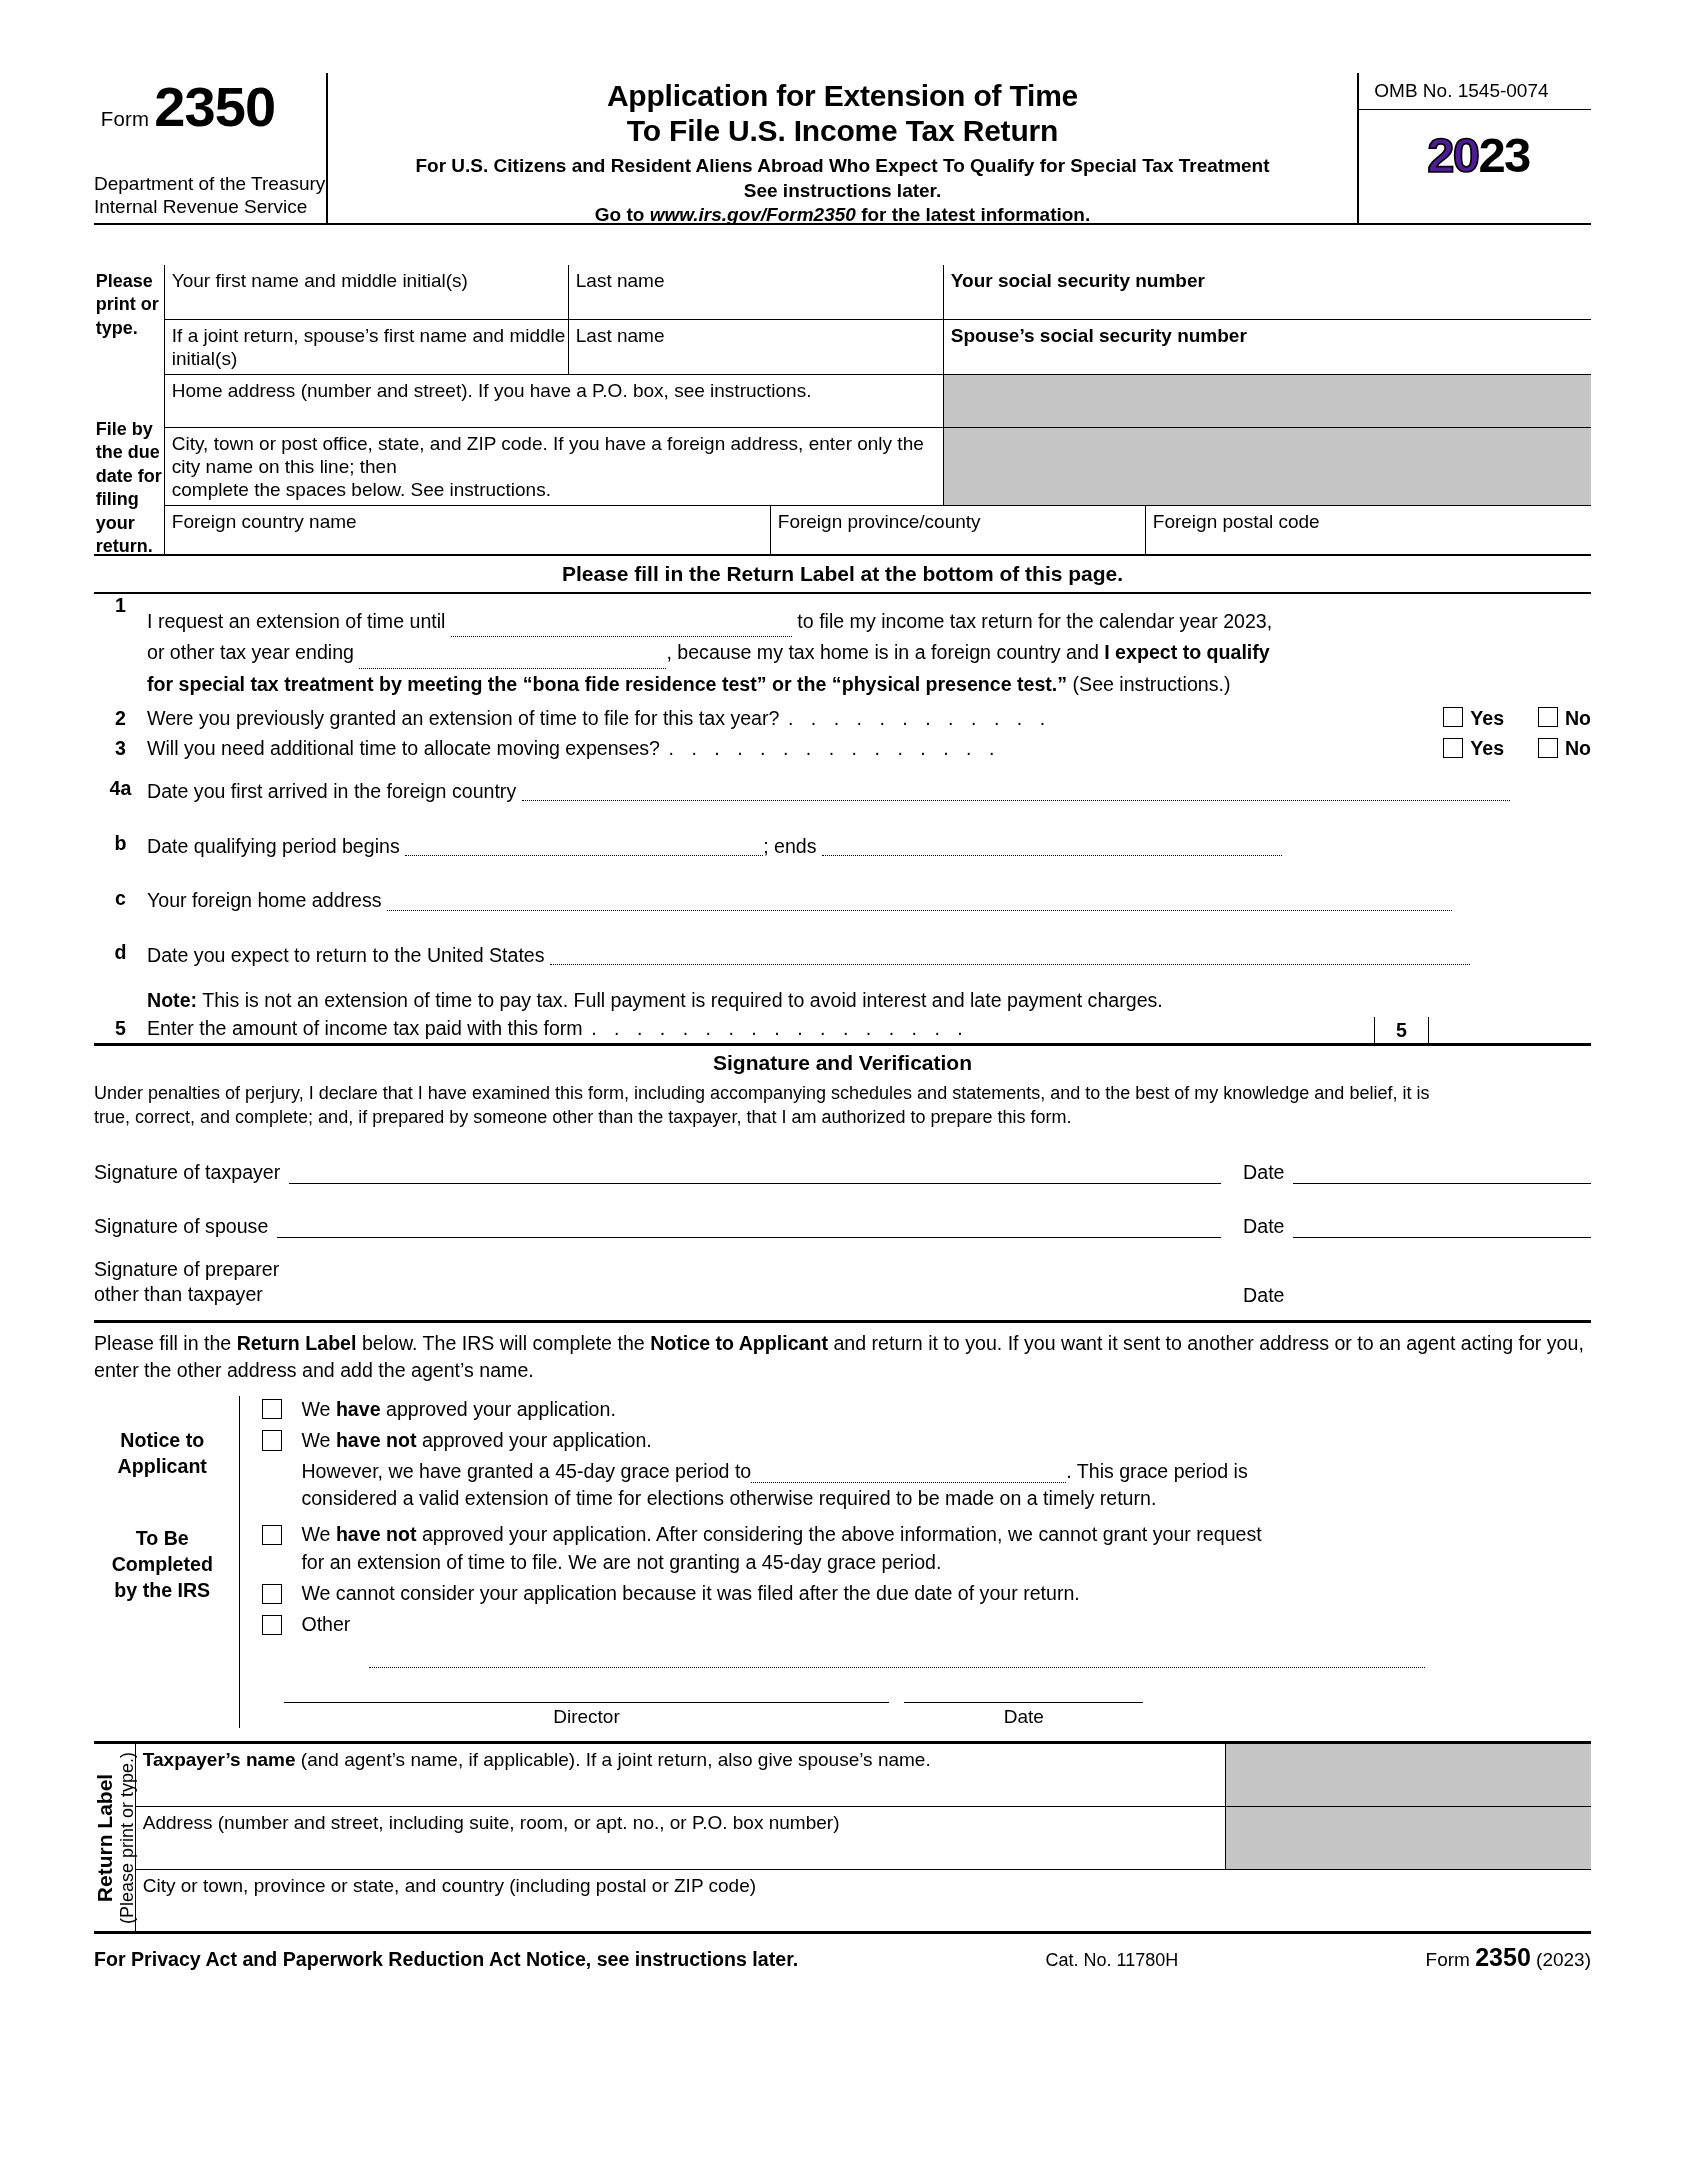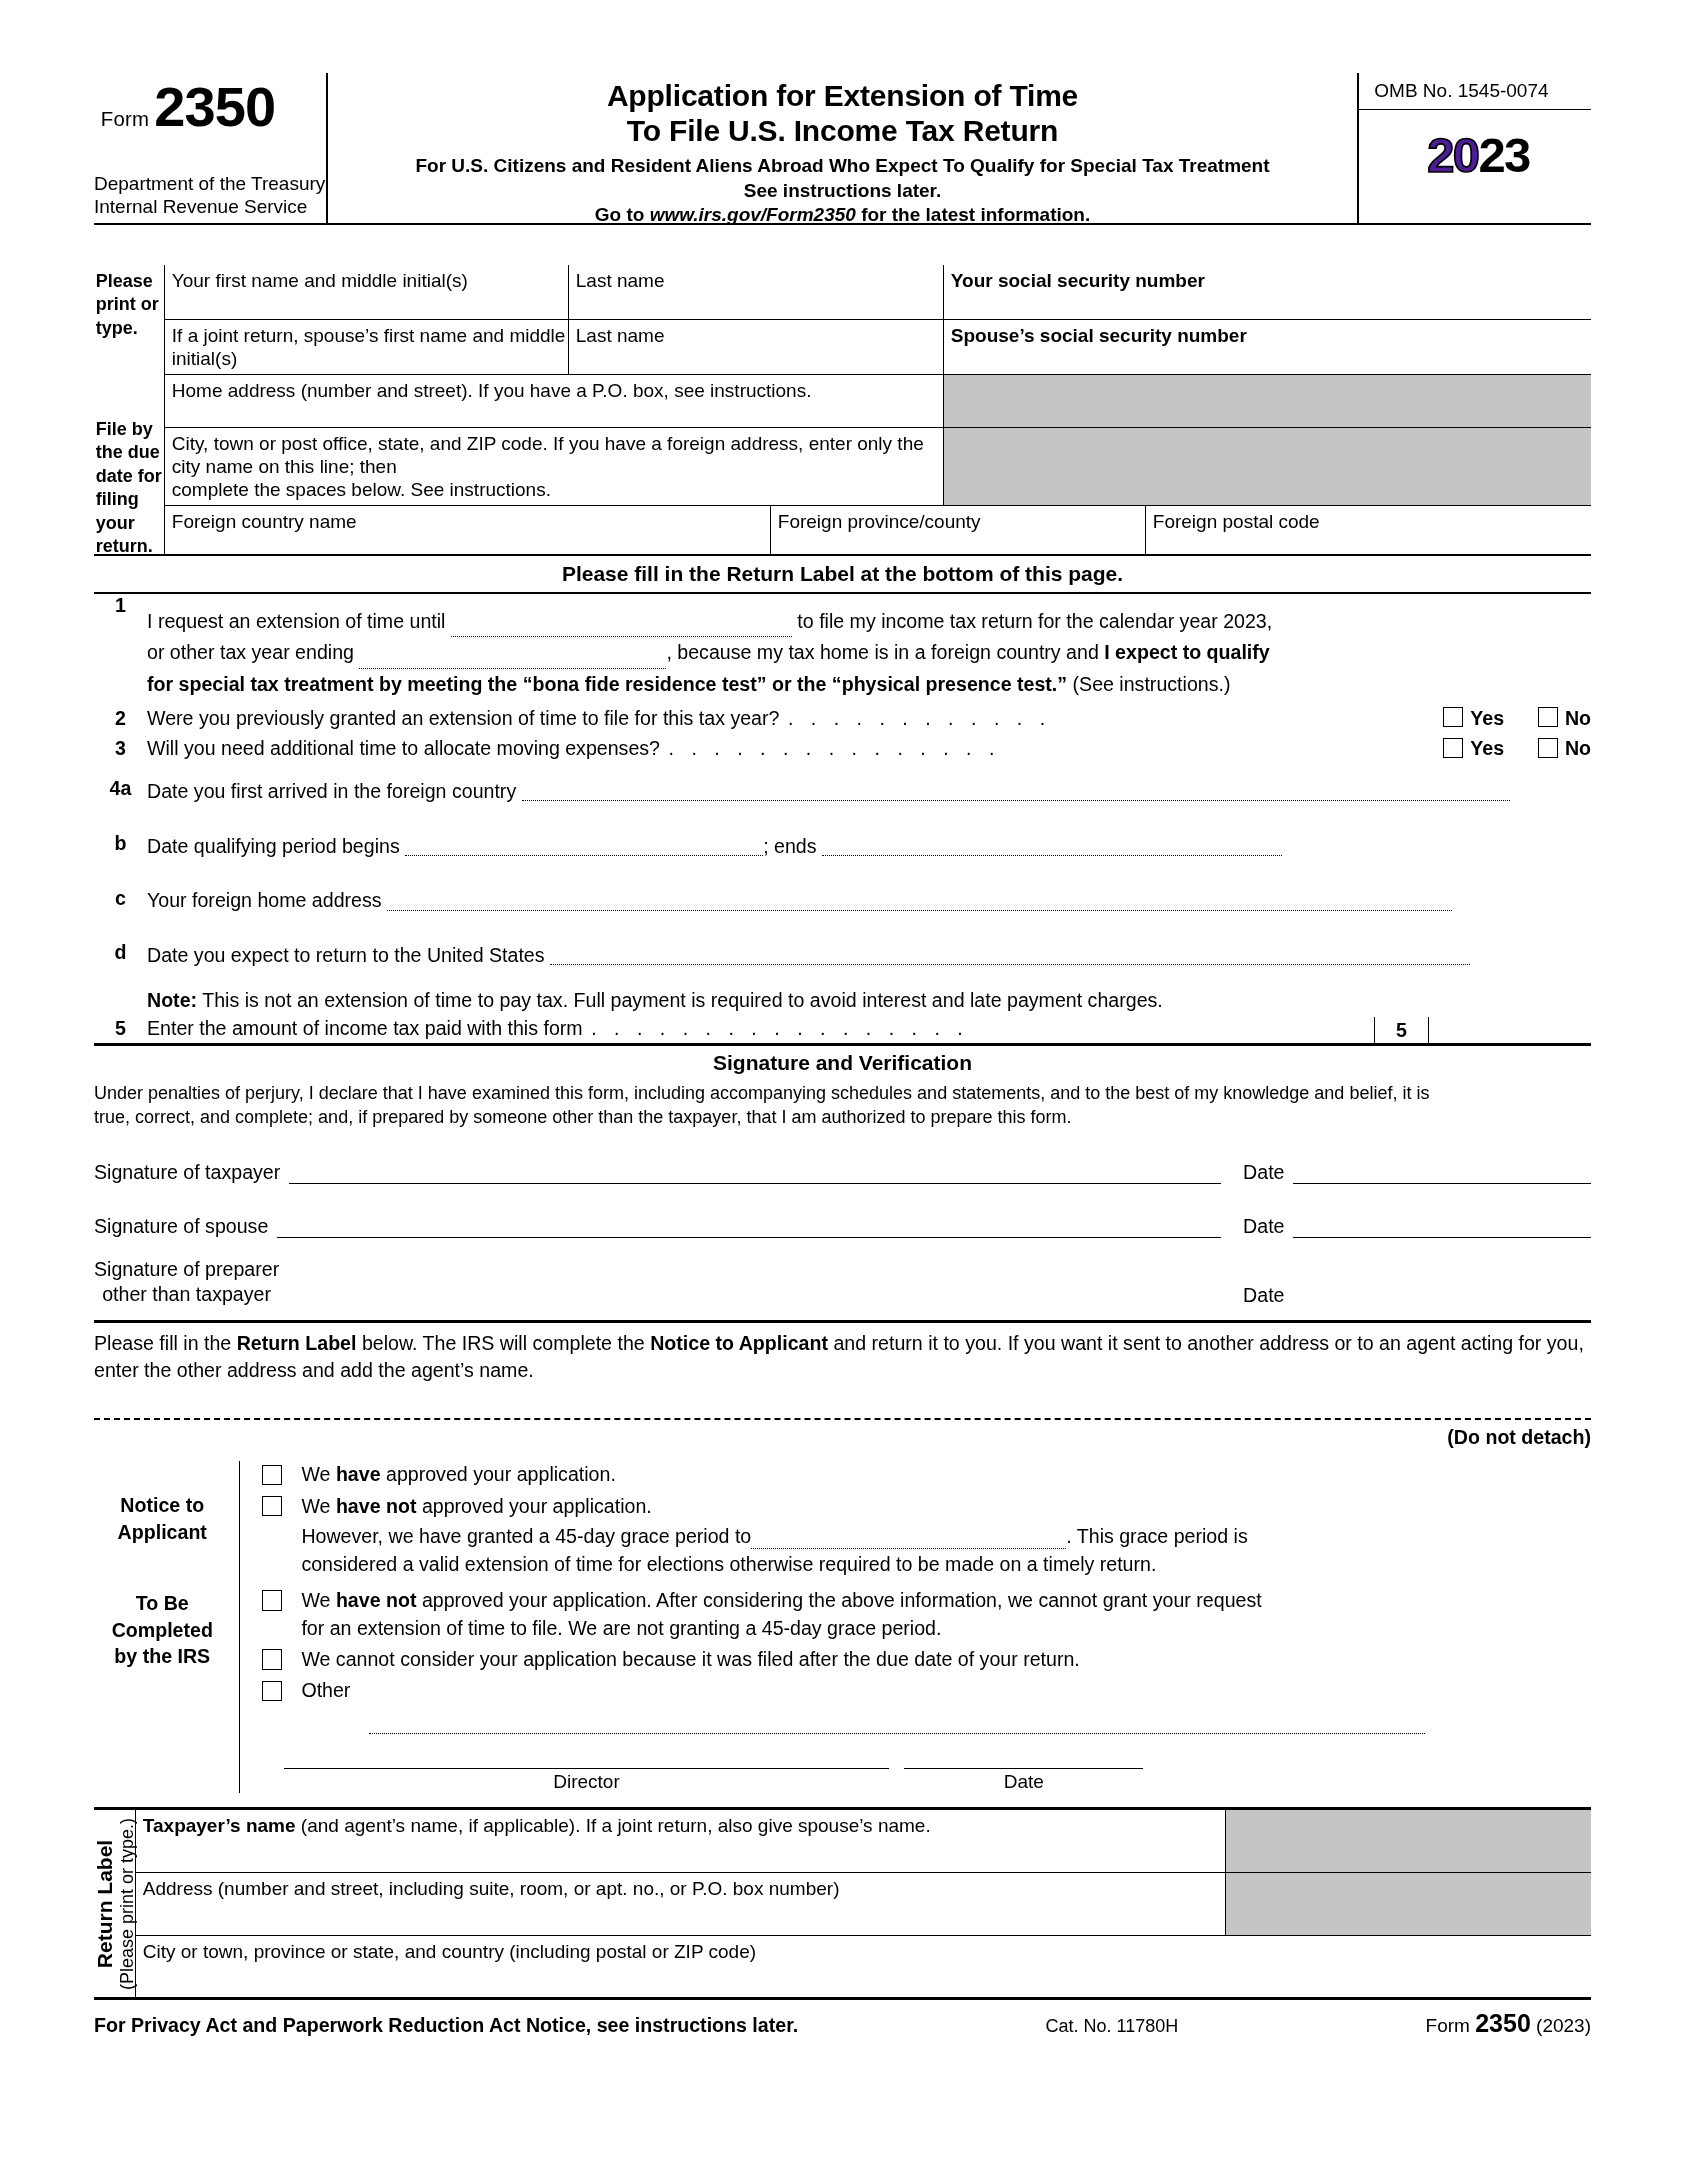--- a/index.html
+++ b/index.html
@@ -255,21 +255,21 @@
     font-size: 18px;
     line-height: 1.32;
     padding-top: 1.7px;
   }
   .sigrow {
     display: flex;
     align-items: flex-end;
     padding-top: 31px;
     font-size: 19.6px;
   }
-  .siglabel { flex: 0 0 auto; padding-right: 8.5px; white-space: nowrap; text-align: center; }
+  .siglabel { flex: 0 0 auto; padding-right: 8.5px; white-space: nowrap; }
   .sigline { flex: 1 1 auto; border-bottom: 1.7px solid #000; height: 0.9px; }
   .datelabel { flex: 0 0 auto; padding: 0 8.5px 0 22px; }
   .dateline { flex: 0 0 298px; width: 298px; border-bottom: 1.7px solid #000; height: 0.9px; }
   .sigrow2 { align-items: flex-end; }
   .prep2 { line-height: 1.28; }
 
   .afterSig {
     border-top: 3.4px solid #000;
     margin-top: 13.6px;
     padding-top: 6.8px;
@@ -605,24 +605,20 @@
         <span style="display:block;">other than taxpayer</span>
       </span>
       <span class="sigline" style="border-bottom:none;"></span>
       <span class="datelabel">Date</span>
       <span class="dateline" style="border-bottom:none;"></span>
     </div>
 
     <div class="afterSig"><span>Please fill in the </span><b>Return Label</b><span> below. The IRS will complete the </span><b>Notice to Applicant</b><span> and return it to you. If you want it sent to another address or to an agent acting for you, enter the other address and add the agent’s name.</span></div>
   </div>
 
-  <div class="detachwrap">
-    <div class="detachline"></div>
-    <div class="donotdetach">(Do not detach)</div>
-  </div>
 
   <div class="irsblock">
     <div class="irs-left">
       <div class="na">
         <div>Notice to</div>
         <div>Applicant</div>
       </div>
       <div class="tbc">
         <div>To Be</div>
         <div>Completed</div>

